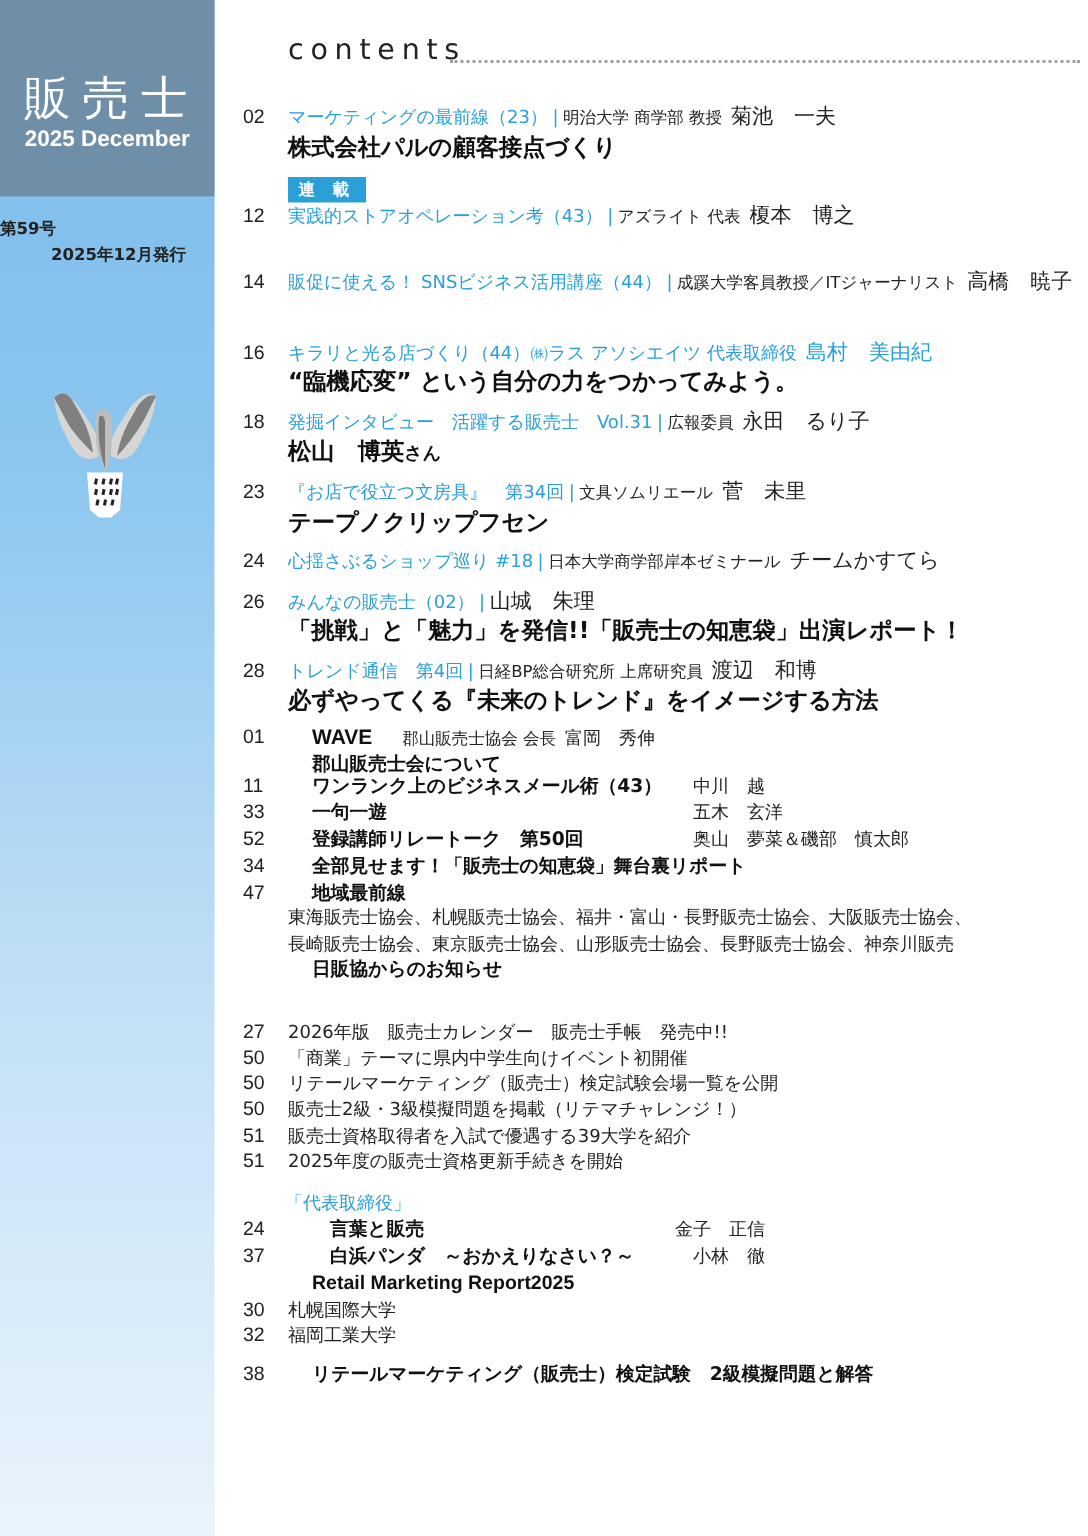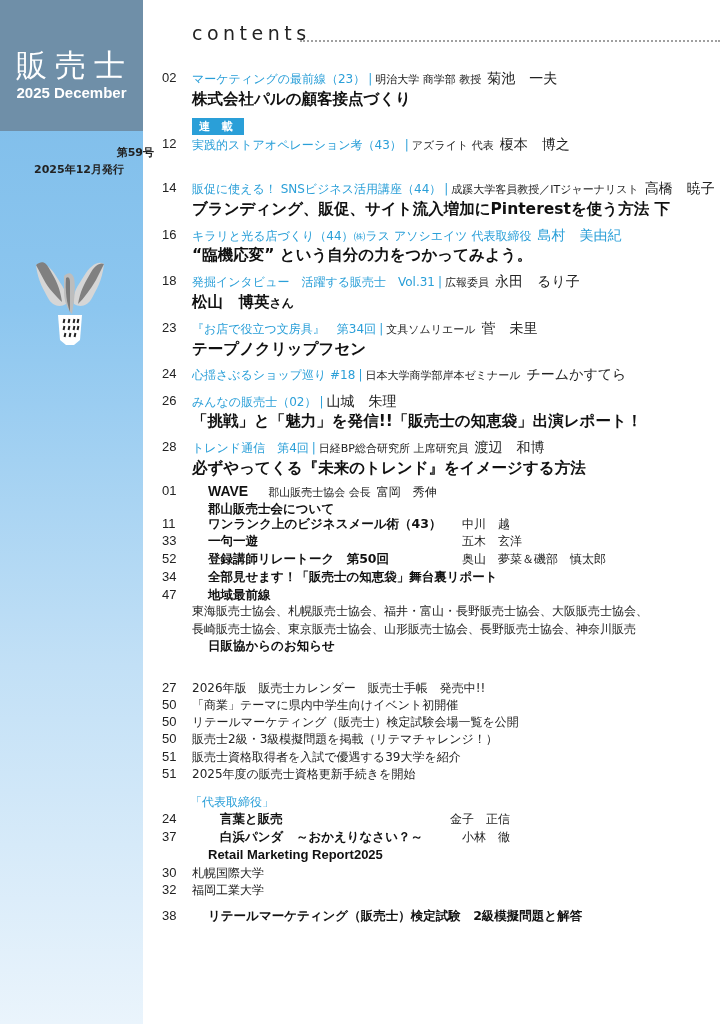--- a/index.html
+++ b/index.html
@@ -6,21 +6,21 @@
   html, body { width:725px; height:1024px; background:#ffffff; overflow:hidden; }
   body { position:relative; font-family:"DejaVu Sans", "Liberation Sans", sans-serif; color:#1a1a1a; }
 
   .sidebar { position:absolute; left:0; top:0; width:143px; height:1024px;
     background:linear-gradient(to bottom, #7bbbe9 0%, #8cc6ef 30%, #c2e0f6 65%, #eaf4fc 100%); }
   .sidebar-top { position:absolute; left:0; top:0; width:143px; height:131px; background:#6f8fa8; }
   .mag-title { position:absolute; left:0; top:45px; width:143px; text-align:center; color:#fff;
     font-family:"DejaVu Sans", sans-serif; font-weight:300; font-size:31px; letter-spacing:8px; padding-left:6px; }
   .mag-date { position:absolute; left:0; top:84px; width:143px; text-align:center; color:#fff;
     font-family:"Liberation Sans", sans-serif; font-weight:bold; font-size:15px; }
-  .issue-no { position:absolute; left:0; top:145px; width:154px; text-align:right; font-size:11px; font-weight:bold; color:#222; }
+  .issue-no { position:absolute; left:0; top:145px; width:154px; text-align:left; font-size:11px; font-weight:bold; color:#222; }
   .issue-date { position:absolute; left:0; top:162px; width:158px; text-align:center; font-size:11px; font-weight:bold; color:#222; }
   .logo { position:absolute; left:30px; top:252px; width:80px; height:95px; }
 
   .contents-head { position:absolute; left:192px; top:22px; font-family:"DejaVu Sans", sans-serif; font-size:19px;
     letter-spacing:4.5px; color:#222; }
   .contents-dots { position:absolute; left:300px; top:40px; width:420px; border-bottom:2px dotted #a0a0a0; height:1px; }
 
   .row { position:absolute; left:162px; font-size:12px; line-height:16px; white-space:nowrap; }
   .num { position:absolute; left:0; width:28px; font-family:"Liberation Sans", sans-serif; font-size:13px; color:#222; }
   .body { position:absolute; left:30px; }
@@ -87,21 +87,20 @@
   <span class="num">12</span>
   <div class="body">
     <span class="blue">実践的ストアオペレーション考（43）</span><span class="sep">|</span><span class="aff">アズライト 代表</span><span class="auth">榎本　博之</span>
   </div>
 </div>
 
 <div class="row" style="top:180px">
   <span class="num">14</span>
   <div class="body">
     <span class="blue">販促に使える！ SNSビジネス活用講座（44）</span><span class="sep">|</span><span class="aff">成蹊大学客員教授／ITジャーナリスト</span><span class="auth">高橋　暁子</span>
-    <div class="title">ブランディング、販促、サイト流入増加にPinterestを使う方法 下</div>
   </div>
 </div>
 
 <div class="row" style="top:227px">
   <span class="num">16</span>
   <div class="body">
     <span class="blue">キラリと光る店づくり（44）㈱ラス アソシエイツ 代表取締役</span><span class="auth blue" style="color:#2a9fd8">島村　美由紀</span>
     <div class="title">“臨機応変” という自分の力をつかってみよう。</div>
   </div>
 </div>

